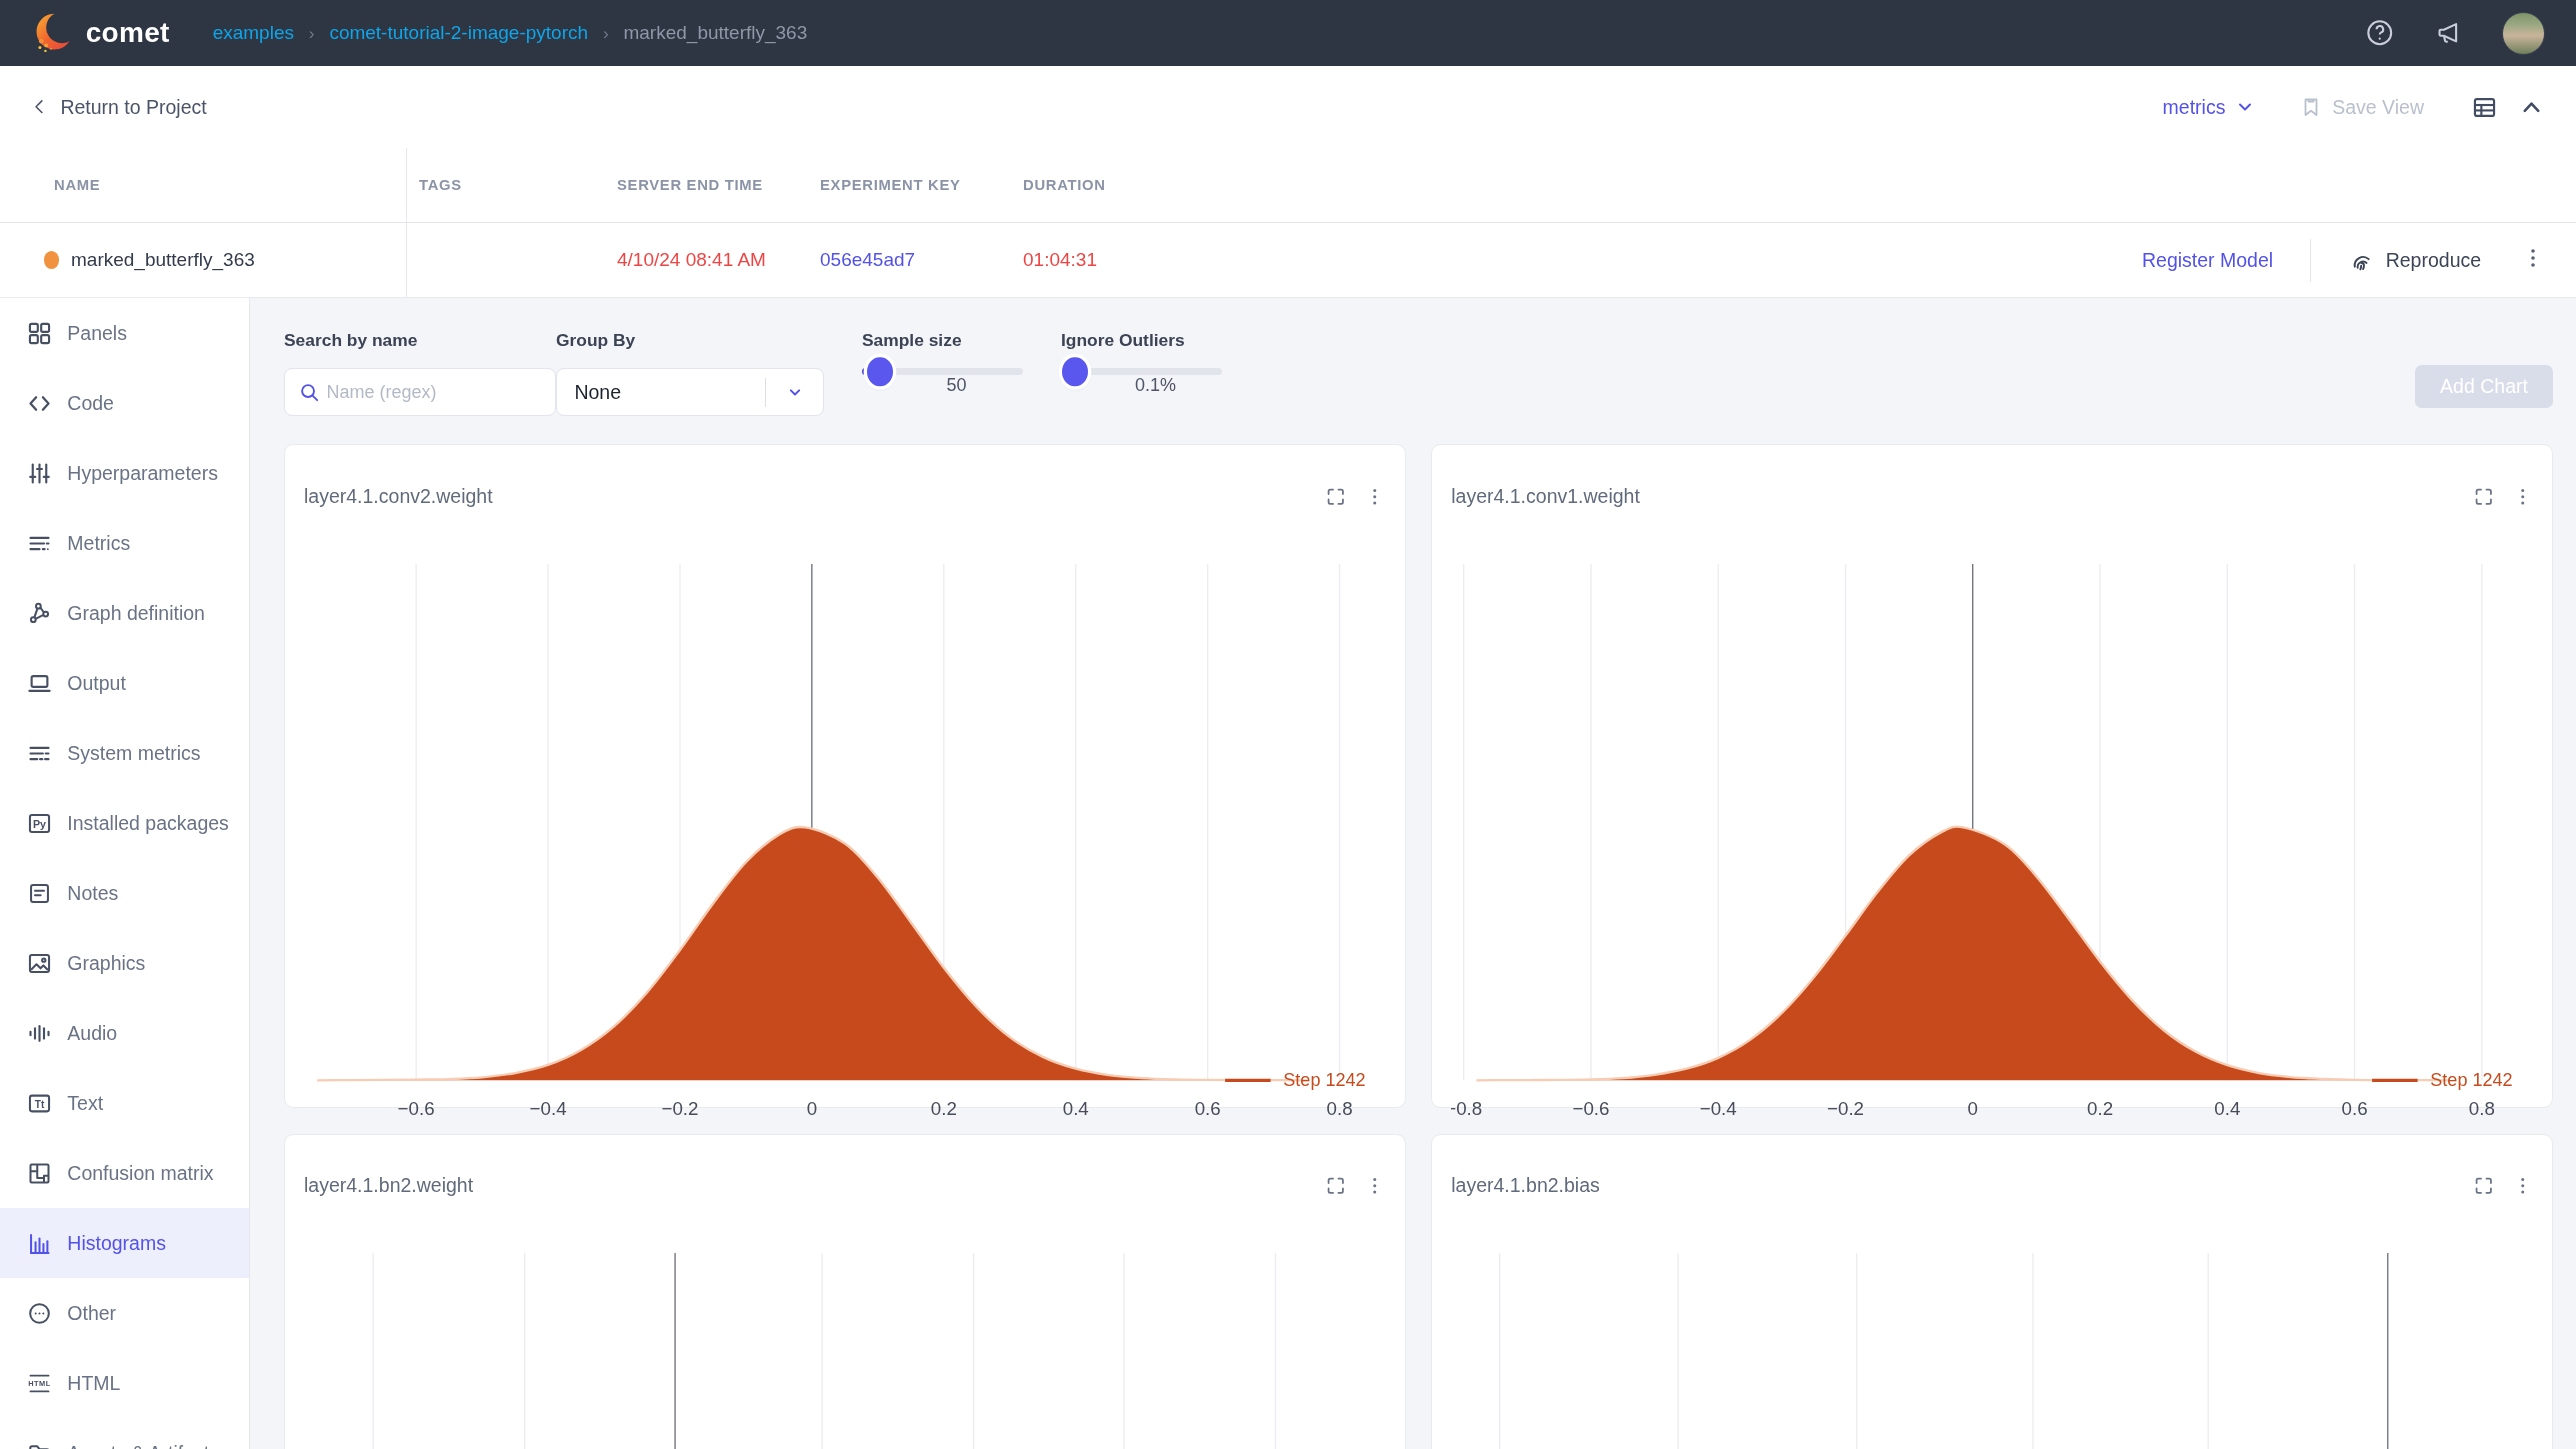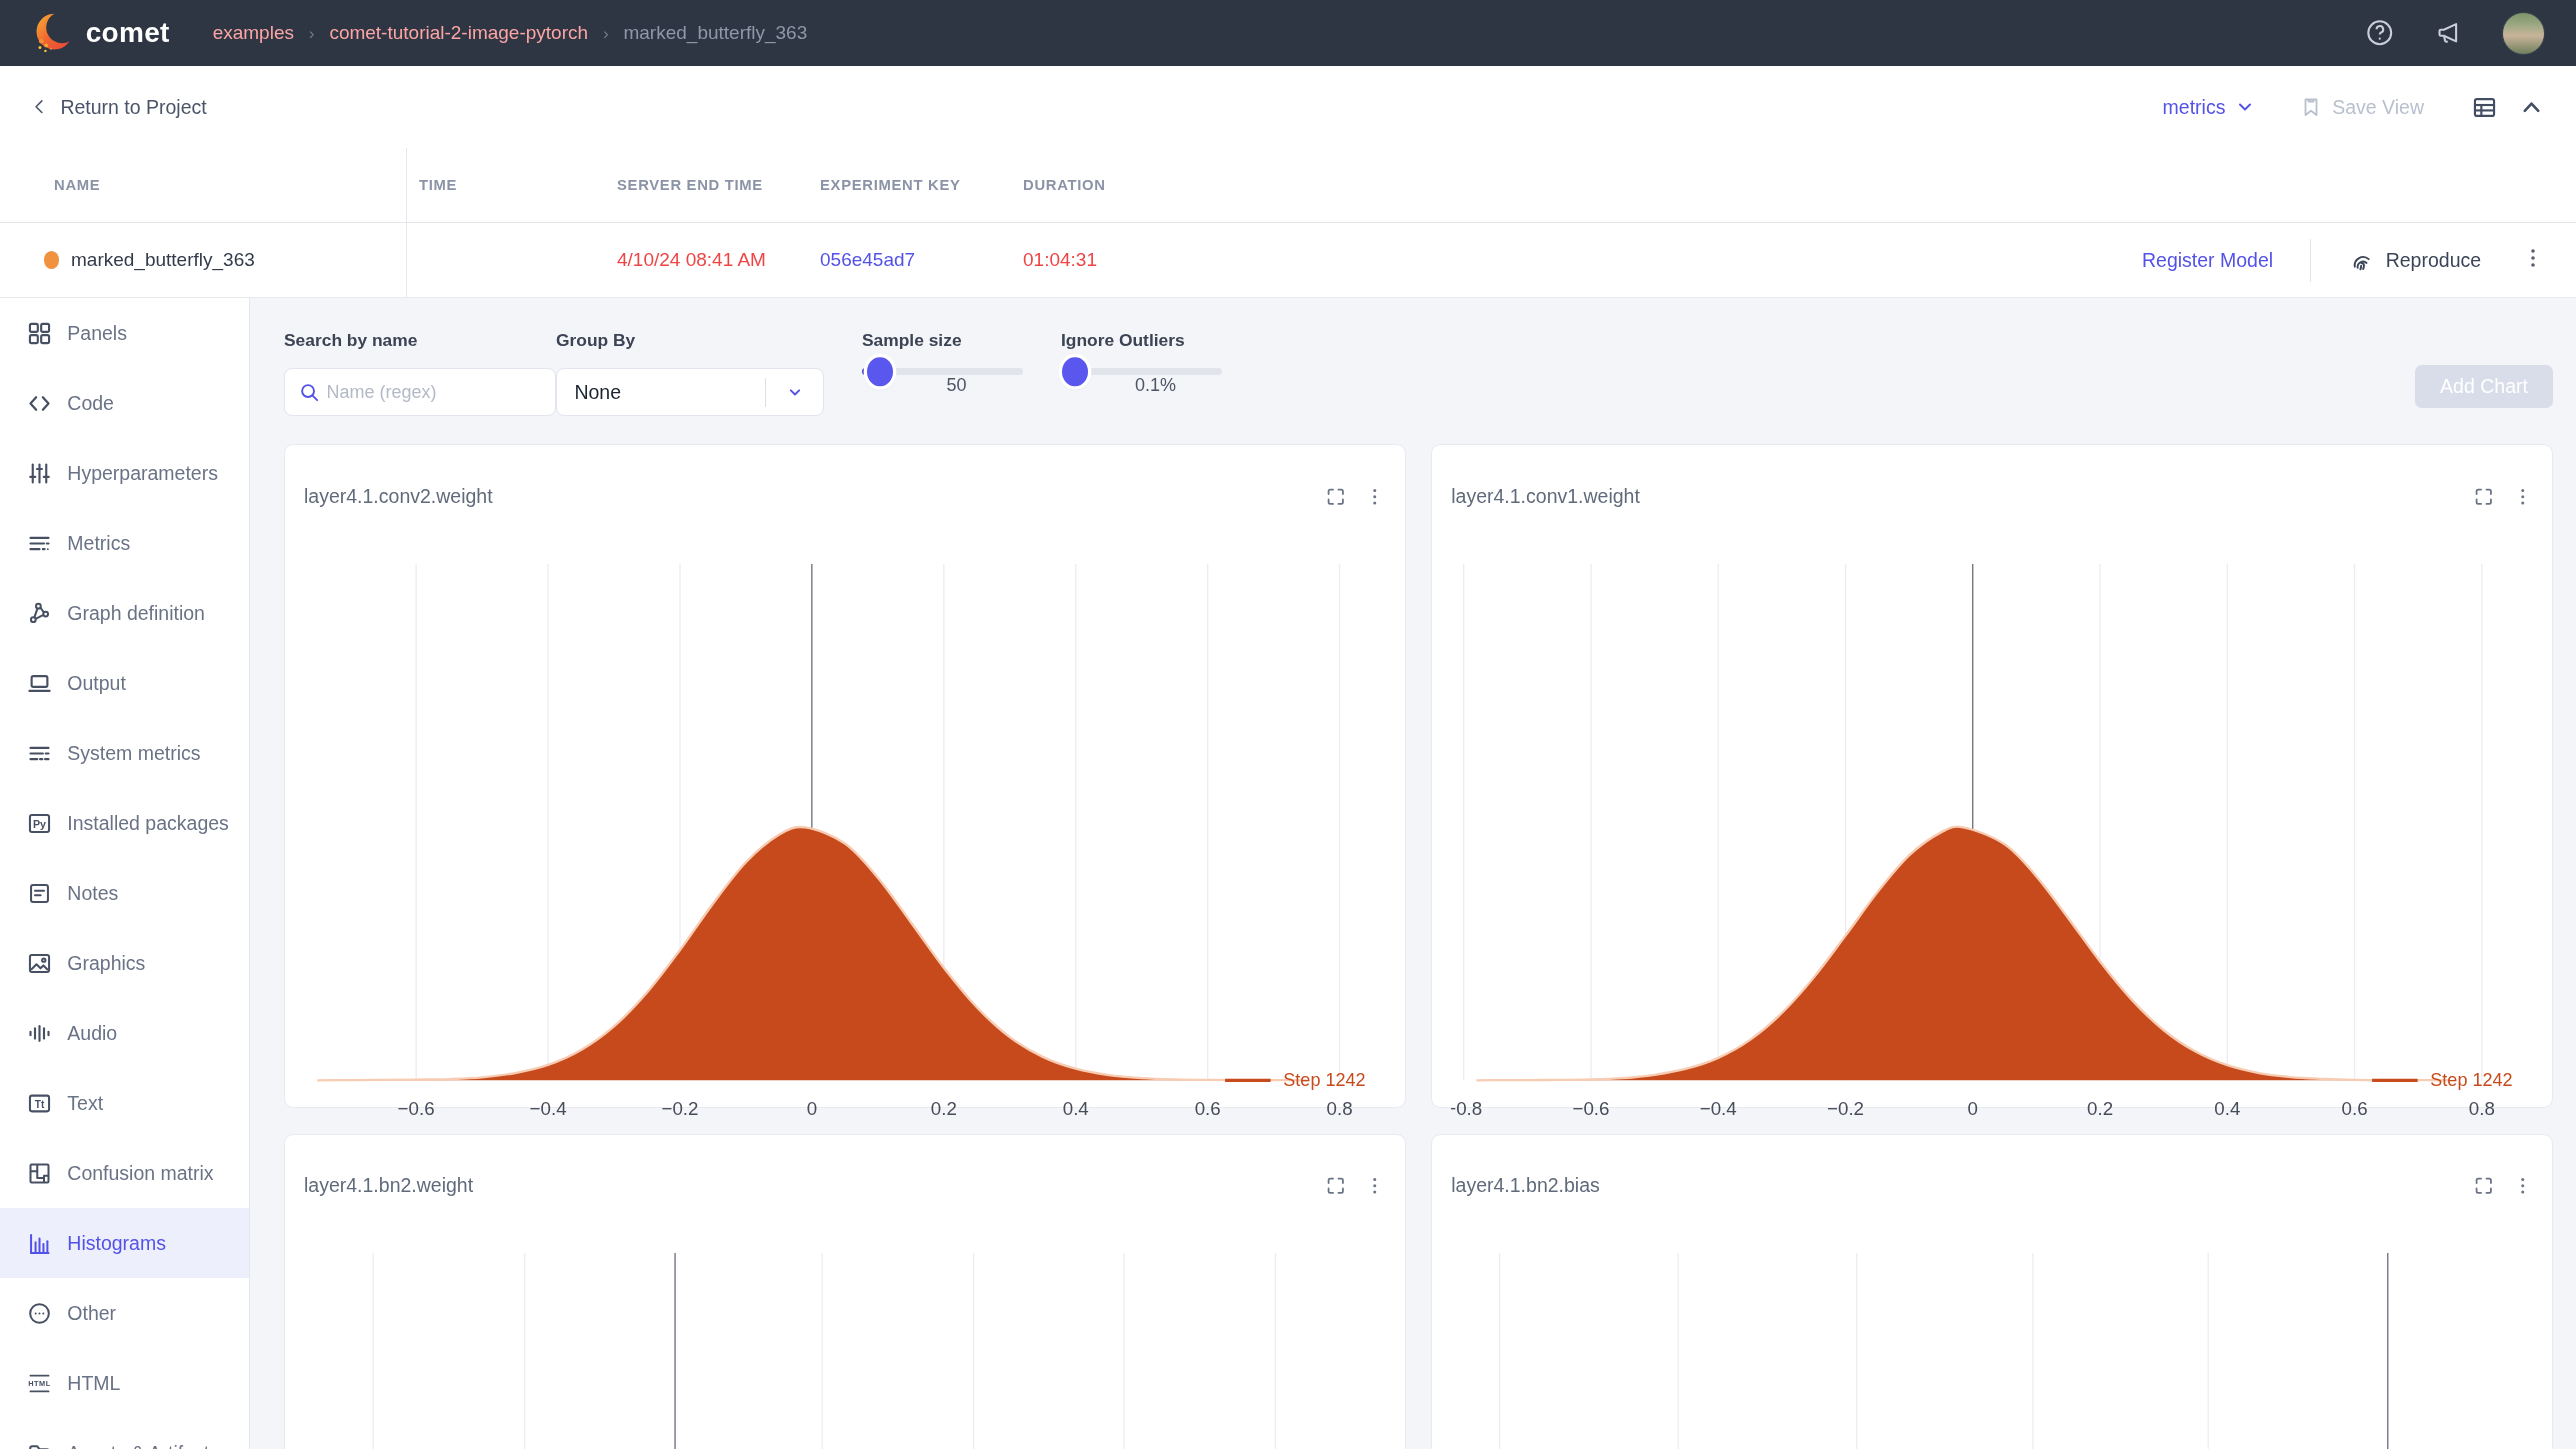--- a/index.html
+++ b/index.html
@@ -4,21 +4,21 @@
 <style>
   * { margin:0; padding:0; box-sizing:border-box; }
   html,body { width:2576px; height:1449px; overflow:hidden;
     font-family:"Liberation Sans", sans-serif; background:#f4f5f8; }
 
   
   .topbar { height:66px; background:#2e3543; display:flex; align-items:center; padding:0 31px; }
   .logo { display:flex; align-items:center; gap:10.7px; }
   .logo-text { color:#ffffff; font-size:28px; font-weight:bold; letter-spacing:0.3px; }
   .breadcrumb { display:flex; align-items:center; margin-left:43px; gap:14.8px; font-size:19px; }
-  .crumb { color:#fca5a5; }
+  .crumb { color:#0ea5e9; }
   .crumb-sep { color:#707a8c; font-size:17.4px; }
   .crumb.last { color:#8f97a8; }
   .topbar-right { margin-left:auto; display:flex; align-items:center; gap:39px; }
   .tb-icon { width:29.5px; height:29.5px; color:#c9ced8; }
   .avatar { width:43px; height:43px; border-radius:50%;
     background:linear-gradient(180deg,#7d9468 0%,#9aa882 28%,#c9b49a 55%,#6e7f5c 100%);
     border:1.3px solid #3b4252; }
 
   
   .toolbar { height:82px; background:#ffffff; display:flex; align-items:center; padding:0 31px; }
@@ -173,21 +173,21 @@
         <polyline points="6 15 12 8.5 18 15"></polyline>
       </svg>
     </div>
   </div>
 </div>
 
 <div class="table-section">
   <div class="col-div"></div>
   <div class="thead">
     <span class="th" style="left:54px">NAME</span>
-    <span class="th" style="left:419px">TIME</span>
+    <span class="th" style="left:419px">TAGS</span>
     <span class="th" style="left:617px">SERVER END TIME</span>
     <span class="th" style="left:820px">EXPERIMENT KEY</span>
     <span class="th" style="left:1023px">DURATION</span>
   </div>
   <div class="trow">
     <span class="exp-dot"></span>
     <span class="td exp-name">marked_butterfly_363</span>
     <span class="td" style="left:617px">4/10/24 08:41 AM</span>
     <span class="td exp-key" style="left:820px">056e45ad7</span>
     <span class="td" style="left:1023px">01:04:31</span>

